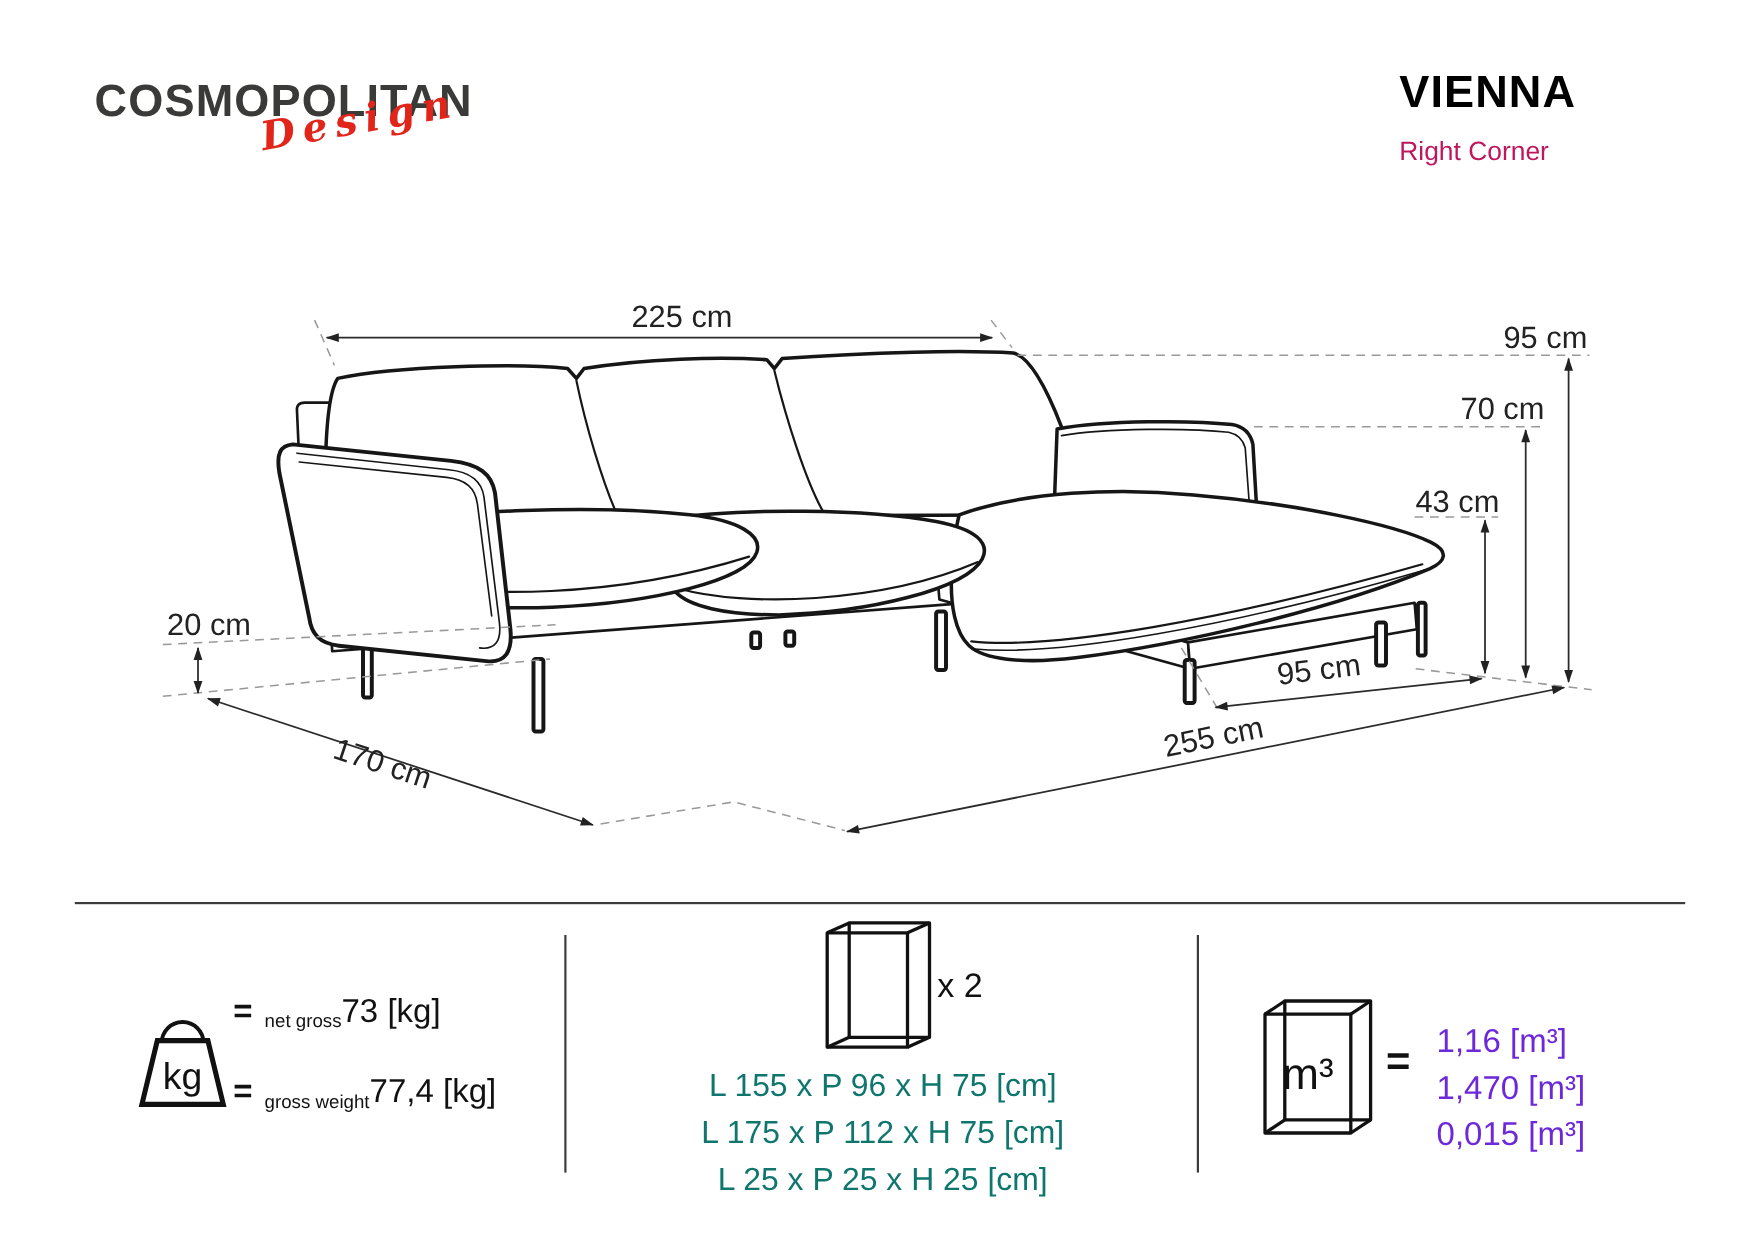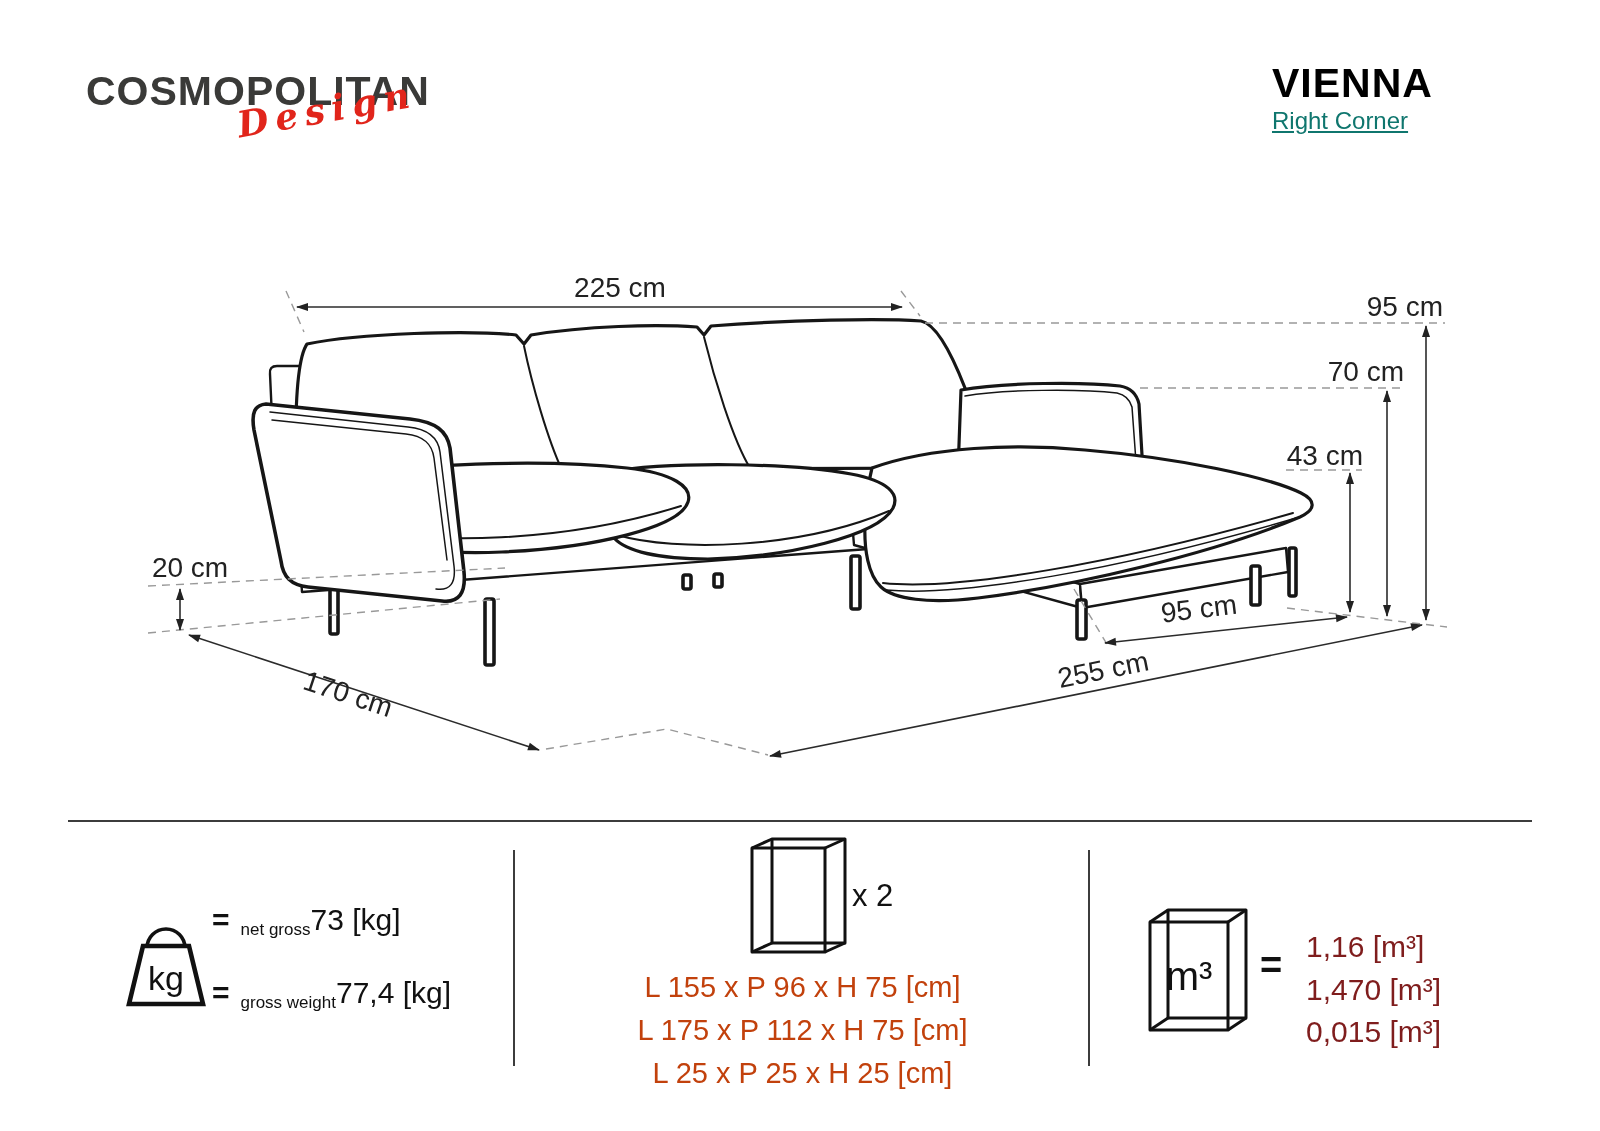--- a/index.html
+++ b/index.html
@@ -14,21 +14,21 @@
     font-size:41px; font-weight:bold; letter-spacing:1px; color:#3a3a38;
   }
   .logo-script {
     position:absolute; left:236px; top:88px;
     font-family:"DejaVu Serif", serif; font-style:italic; font-weight:bold;
     font-size:36px; letter-spacing:7px; color:#e1251b;
     transform:rotate(-10deg);
   }
   .title-block { position:absolute; left:1272px; top:60px; width:190px; }
   .title-name { font-size:41px; font-weight:bold; letter-spacing:1px; color:#000; }
-  .title-variant { font-size:24px; color:#0f766e; margin-top:0;text-decoration:underline; }
+  .title-variant { font-size:24px; color:#be185d; margin-top:17px; }
 
   
   .scene { position:absolute; left:0; top:0; }
   .s3 { fill:#fff; stroke:#161616; stroke-width:3.2; stroke-linejoin:round; stroke-linecap:round; }
   .s25 { fill:#fff; stroke:#161616; stroke-width:2.4; stroke-linejoin:round; }
   .s2 { fill:none; stroke:#161616; stroke-width:2; stroke-linecap:round; }
   .s1 { fill:none; stroke:#161616; stroke-width:1.5; stroke-linecap:round; }
   .leg { fill:#fff; stroke:#161616; stroke-width:3.6; }
   .dim { fill:none; stroke:#2b2b2b; stroke-width:1.6; }
   .dash { fill:none; stroke:#999; stroke-width:1.4; stroke-dasharray:8 6; }
@@ -39,23 +39,23 @@
   .vdiv { position:absolute; top:850px; width:2px; height:216px; background:#3c3c3c; }
   .vdiv.one { left:513px; }
   .vdiv.two { left:1088px; }
 
   .wrow { position:absolute; display:flex; align-items:baseline; }
   .wrow .eq { font-size:30px; font-weight:bold; color:#111; }
   .wrow .small-label { font-size:17px; color:#111; margin-left:11px; position:relative; top:5px; }
   .wrow .val { font-size:30px; color:#111; }
   .box-count { position:absolute; left:852px; top:878px; font-size:31px; color:#111; }
   .box-lines { position:absolute; left:600px; top:966px; width:405px; text-align:center;
-               font-size:29px; color:#c2410c; line-height:43px; }
+               font-size:29px; color:#0f766e; line-height:43px; }
   .vol-eq { position:absolute; left:1260px; top:944px; font-size:38px; font-weight:bold; color:#111; }
-  .vol-vals { position:absolute; left:1306px; top:926px; font-size:30px; color:#7f1d1d; line-height:42.5px; }
+  .vol-vals { position:absolute; left:1306px; top:926px; font-size:30px; color:#6d28d9; line-height:42.5px; }
 </style>
 </head>
 <body>
 
 <div class="page">
 
   <div class="logo-main">COSMOPOLITAN</div>
   <div class="logo-script">Design</div>
   <div class="title-block">
     <div class="title-name">VIENNA</div>

